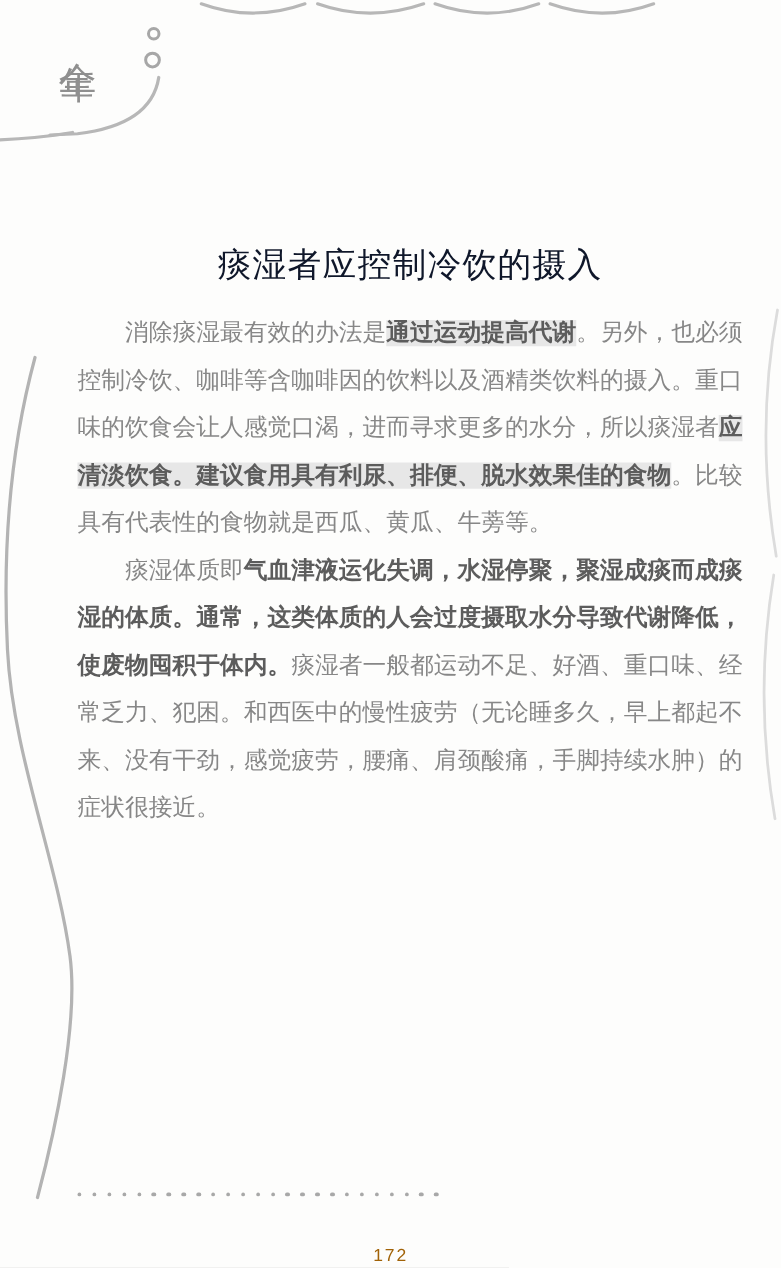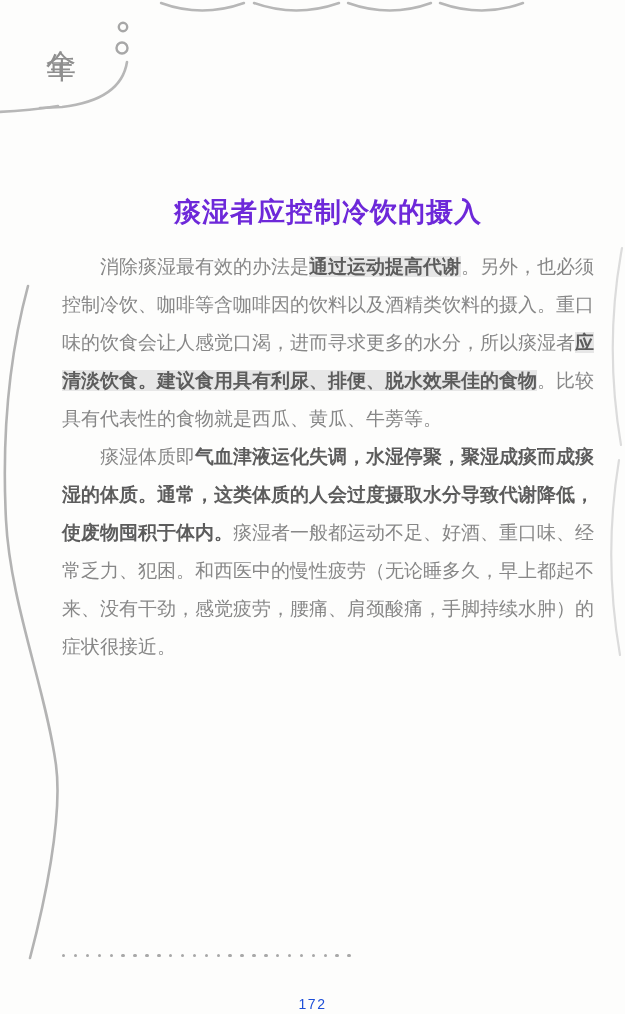--- a/index.html
+++ b/index.html
@@ -17,21 +17,21 @@
   .season-label{
     position:absolute;left:44px;top:26px;
     writing-mode:vertical-rl;text-orientation:upright;
     font-size:30px;line-height:34px;letter-spacing:3px;
     color:#8f8f8f;font-weight:400;
   }
   
   .title{
     position:absolute;left:62px;top:176px;width:532px;
     text-align:center;
-    font-size:27px;font-weight:bold;color:#6d28d9;
+    font-size:27px;font-weight:normal;color:#0f172a;
     letter-spacing:1px;
   }
   
   .body{
     position:absolute;left:62px;top:248px;width:532px;
     font-size:19px;line-height:38px;color:#878787;
     text-align:justify;
   }
   .body p{margin:0;text-indent:2em;}
   .seg-b{font-weight:bold;color:#5c5c5c;}
@@ -41,21 +41,21 @@
     position:absolute;left:62px;top:954px;
     display:flex;gap:8.5px;align-items:center;
   }
   .dots i{
     display:block;width:3.4px;height:3.4px;border-radius:50%;
     background:#a8a8a8;
   }
   
   .page-number{
     position:absolute;left:0;top:996px;width:625px;
-    text-align:center;font-size:14px;color:#1d4ed8;
+    text-align:center;font-size:14px;color:#a16207;
     letter-spacing:1.5px;
   }
 </style>
 </head>
 <body>
 
 <div class="page">
 
   <svg class="decor" width="625" height="130" viewBox="0 0 625 130">
     <g fill="none" stroke="#b7b7b7" stroke-width="2.4" stroke-linecap="round">

